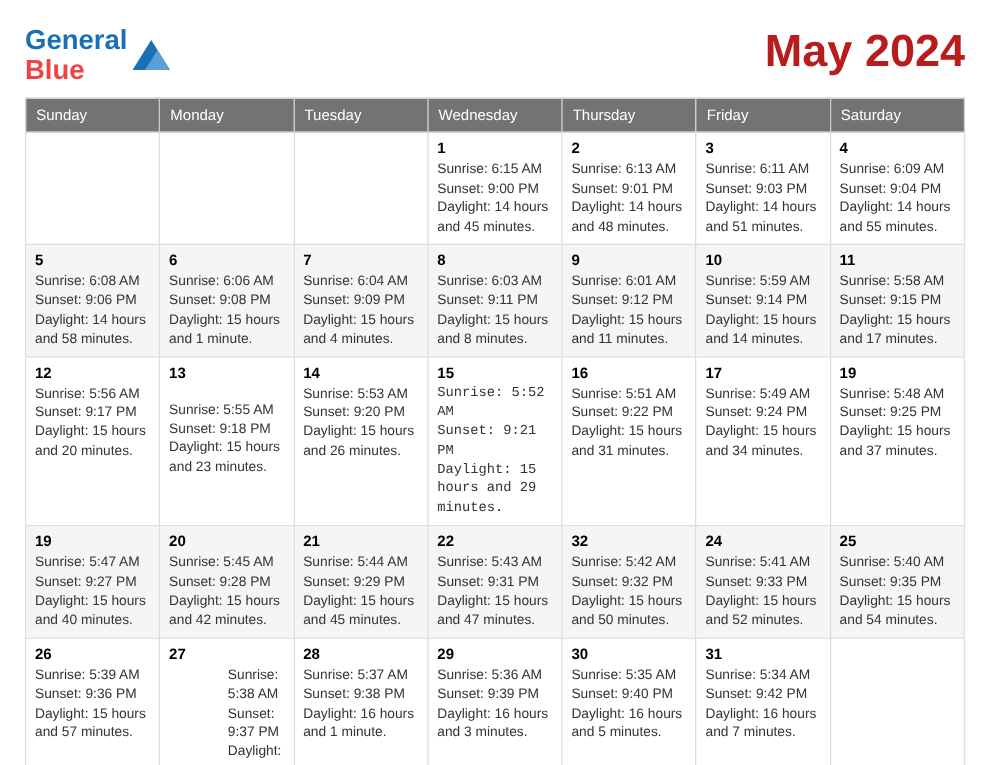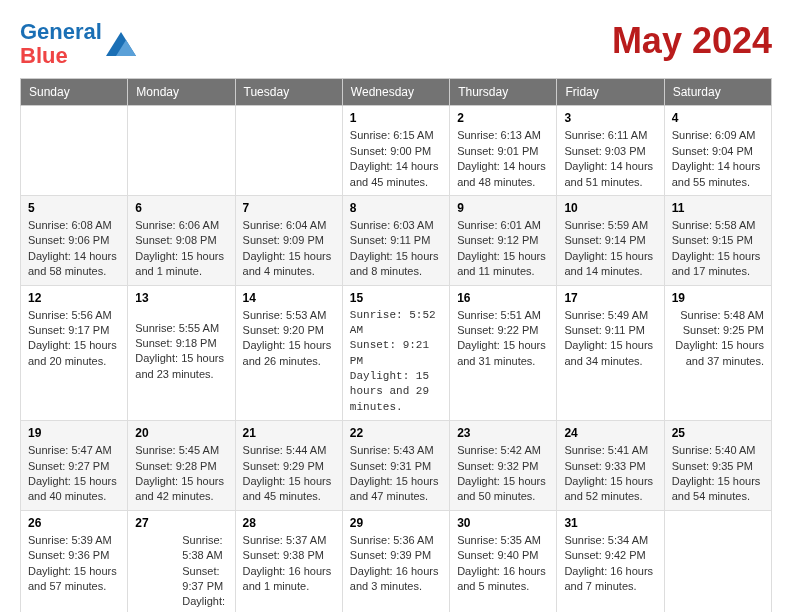--- a/index.html
+++ b/index.html
@@ -220,26 +220,26 @@
         </td>
         <td>
           <span class="day-num">16</span>
           <div class="day-info" style="white-space: pre-line;">Sunrise: 5:51 AM
 Sunset: 9:22 PM
 Daylight: 15 hours and 31 minutes.</div>
         </td>
         <td>
           <span class="day-num">17</span>
           <div class="day-info" style="white-space: pre-line;">Sunrise: 5:49 AM
-Sunset: 9:11 PM
+Sunset: 9:24 PM
 Daylight: 15 hours and 34 minutes.</div>
         </td>
         <td>
           <span class="day-num">19</span>
-          <div class="day-info" style="white-space: pre-line; text-align: right;">Sunrise: 5:48 AM
+          <div class="day-info" style="white-space: pre-line;">Sunrise: 5:48 AM
 Sunset: 9:25 PM
 Daylight: 15 hours and 37 minutes.</div>
         </td>
       </tr>
       <tr>
         <td>
           <span class="day-num">19</span>
           <div class="day-info" style="white-space: pre-line;">Sunrise: 5:47 AM
 Sunset: 9:27 PM
 Daylight: 15 hours and 40 minutes.</div>
@@ -256,21 +256,21 @@
 Sunset: 9:29 PM
 Daylight: 15 hours and 45 minutes.</div>
         </td>
         <td>
           <span class="day-num">22</span>
           <div class="day-info" style="white-space: pre-line;">Sunrise: 5:43 AM
 Sunset: 9:31 PM
 Daylight: 15 hours and 47 minutes.</div>
         </td>
         <td>
-          <span class="day-num">23</span>
+          <span class="day-num">32</span>
           <div class="day-info" style="white-space: pre-line;">Sunrise: 5:42 AM
 Sunset: 9:32 PM
 Daylight: 15 hours and 50 minutes.</div>
         </td>
         <td>
           <span class="day-num">24</span>
           <div class="day-info" style="white-space: pre-line;">Sunrise: 5:41 AM
 Sunset: 9:33 PM
 Daylight: 15 hours and 52 minutes.</div>
         </td>

